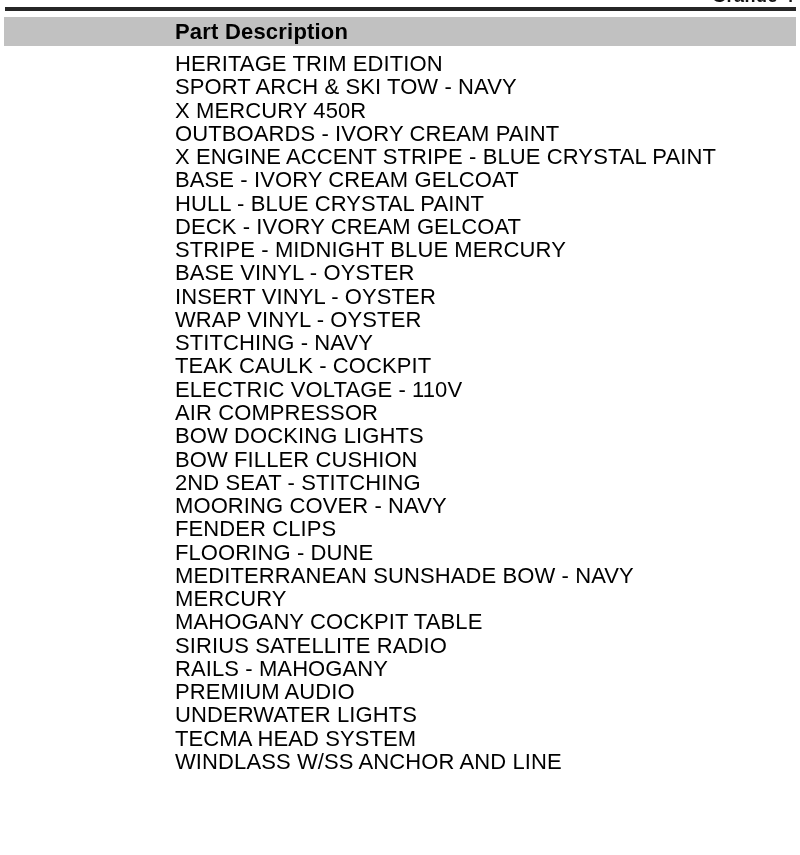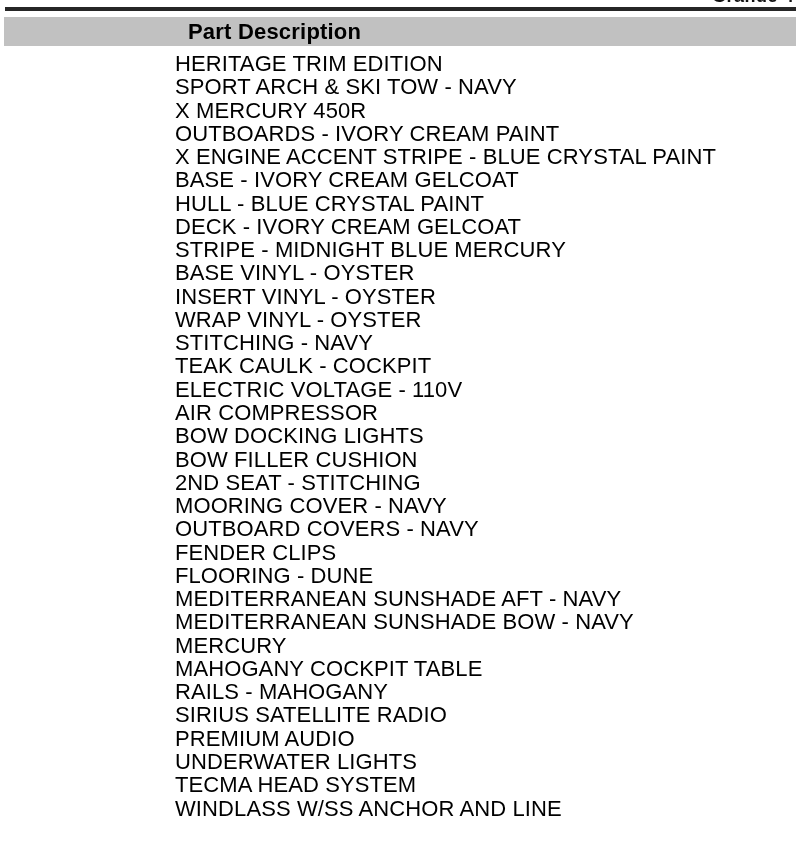--- a/index.html
+++ b/index.html
@@ -48,21 +48,20 @@
   .header-title {
     position: absolute;
     left: 171px;
     top: 0;
     height: 15px;
     line-height: 30px;
     font-size: 22px;
     font-weight: bold;
     letter-spacing: 0.2px;
     white-space: nowrap;
-    margin-left: 13px;
   }
   
   .parts-list {
     position: absolute;
     top: 52px;
     left: 175px;
     right: 0;
   }
   .part-row {
     font-size: 22px;
@@ -121,37 +120,35 @@
       <div class="part-row">AIR COMPRESSOR</div>
 
       <div class="part-row">BOW DOCKING LIGHTS</div>
 
       <div class="part-row">BOW FILLER CUSHION</div>
 
       <div class="part-row">2ND SEAT - STITCHING</div>
 
       <div class="part-row">MOORING COVER - NAVY</div>
 
-      <div class="part-row">OUTBOARD COVERS - NAVY</div>
 
       <div class="part-row">FENDER CLIPS</div>
 
       <div class="part-row">FLOORING - DUNE</div>
 
-      <div class="part-row">MEDITERRANEAN SUNSHADE AFT - NAVY</div>
 
       <div class="part-row">MEDITERRANEAN SUNSHADE BOW - NAVY</div>
 
       <div class="part-row">MERCURY</div>
 
       <div class="part-row">MAHOGANY COCKPIT TABLE</div>
 
+      <div class="part-row">SIRIUS SATELLITE RADIO</div>
+
       <div class="part-row">RAILS - MAHOGANY</div>
-
-      <div class="part-row">SIRIUS SATELLITE RADIO</div>
 
       <div class="part-row">PREMIUM AUDIO</div>
 
       <div class="part-row">UNDERWATER LIGHTS</div>
 
       <div class="part-row">TECMA HEAD SYSTEM</div>
 
       <div class="part-row">WINDLASS W/SS ANCHOR AND LINE</div>
     </div>
 

